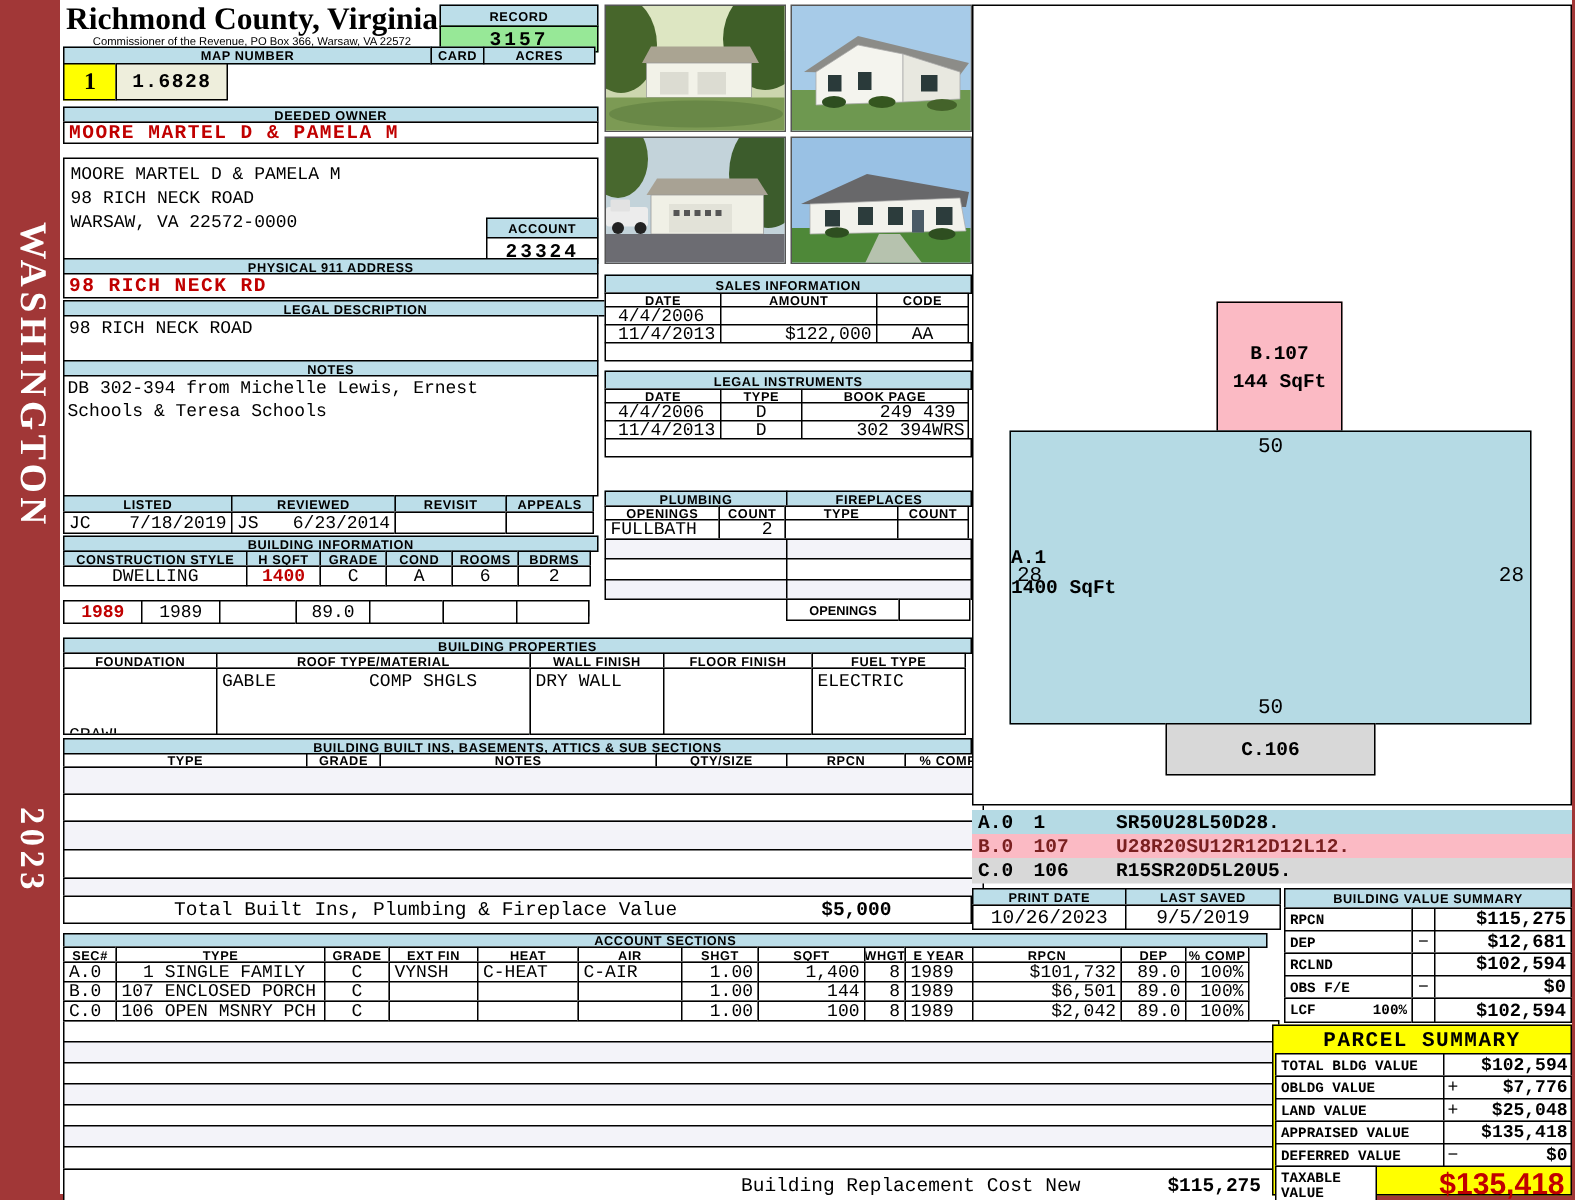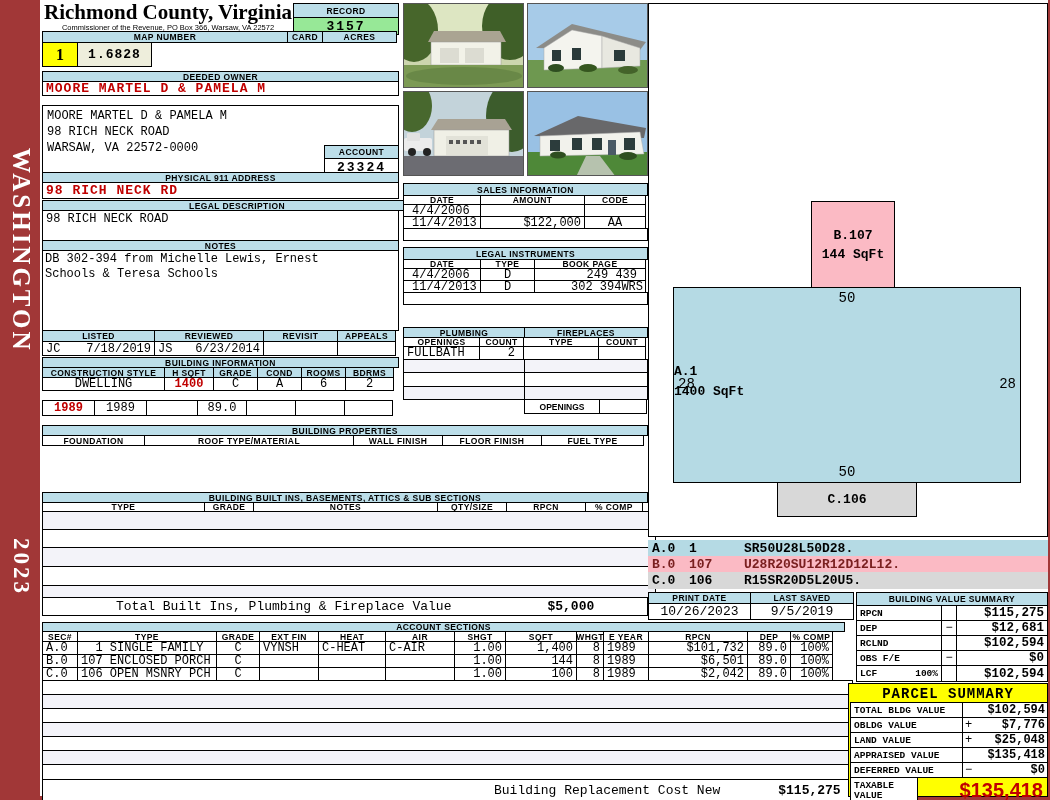--- a/index.html
+++ b/index.html
@@ -285,27 +285,40 @@
   </div>
 
   <div class="a hdr" style="left:42px;top:425px;width:606px;height:11px">BUILDING PROPERTIES</div>
   <div class="a row" style="left:42px;top:435px">
     <div class="hdr" style="width:103px;height:11px;background:#fff">FOUNDATION</div>
     <div class="hdr" style="width:210px;height:11px;background:#fff">ROOF TYPE/MATERIAL</div>
     <div class="hdr" style="width:90px;height:11px;background:#fff">WALL FINISH</div>
     <div class="hdr" style="width:100px;height:11px;background:#fff">FLOOR FINISH</div>
     <div class="hdr" style="width:103px;height:11px;background:#fff">FUEL TYPE</div>
   </div>
+  <div class="a row" style="left:42px;top:445px">
+    <div class="cell top" style="width:103px;height:45px;display:block">
+      <div class="mono f12">CRAWL</div>
+      
+    </div>
+    <div class="cell mono f12 top" style="width:210px;height:45px">
+      <span>GABLE</span>
+      <span style="margin-left:62px">COMP SHGLS</span>
+    </div>
+    <div class="cell mono f12 top" style="width:90px;height:45px">DRY WALL</div>
+    <div class="cell mono f12 top" style="width:100px;height:45px"></div>
+    <div class="cell mono f12 top" style="width:103px;height:45px">ELECTRIC</div>
+  </div>
 
   <div class="a hdr" style="left:42px;top:492px;width:606px;height:11px">BUILDING BUILT INS, BASEMENTS, ATTICS &amp; SUB SECTIONS</div>
   <div class="a row" style="left:42px;top:502px">
     <div class="hdr" style="width:163px;height:10px;background:#fff">TYPE</div>
     <div class="hdr" style="width:50px;height:10px;background:#fff">GRADE</div>
     <div class="hdr" style="width:185px;height:10px;background:#fff">NOTES</div>
-    <div class="hdr" style="width:70px;height:10px;background:#fff">QTY/SIZE</div>
+    <div class="hdr" style="width:88px;height:10px;background:#fff">QTY/SIZE</div>
     <div class="hdr" style="width:80px;height:10px;background:#fff">RPCN</div>
     <div class="hdr" style="width:58px;height:10px;background:#fff">% COMP</div>
   </div>
   <div class="a stack" style="left:42px;top:511px;width:606px">
     <div class="cell s1" style="height:17px;width:606px"></div>
     <div class="cell s0" style="height:17px;width:606px"></div>
     <div class="cell s1" style="height:18px;width:606px"></div>
     <div class="cell s0" style="height:18px;width:606px"></div>
     <div class="cell s1" style="height:20px;width:606px"></div>
   </div>

